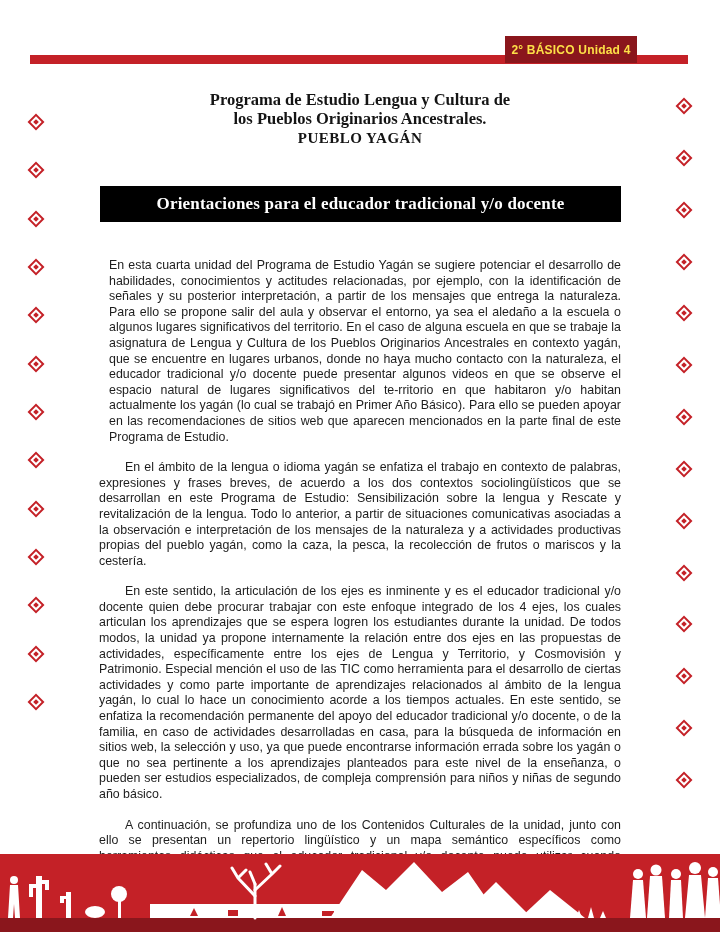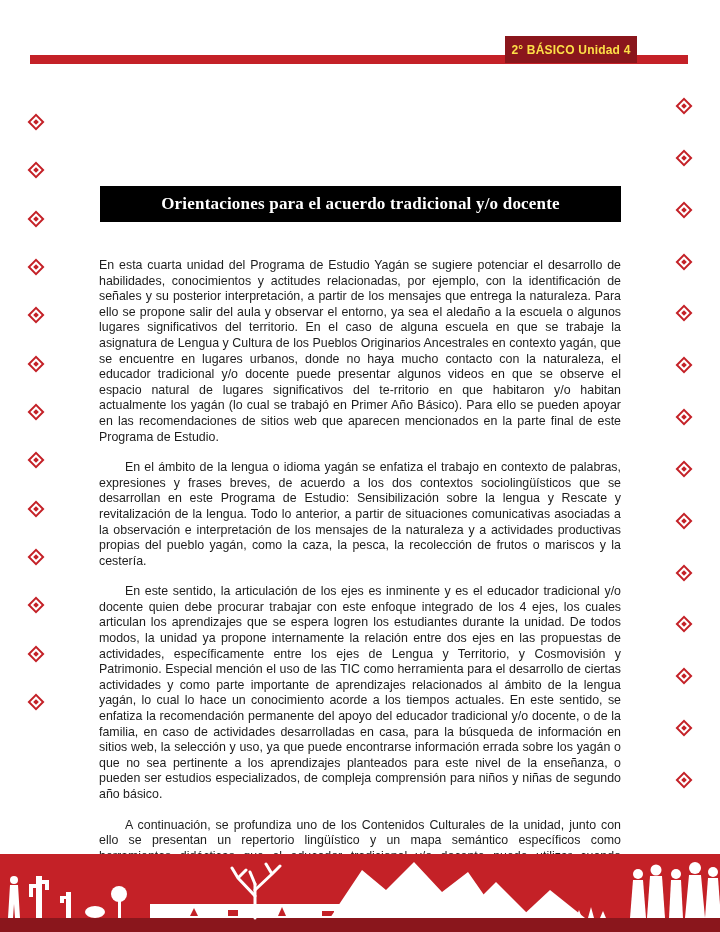--- a/index.html
+++ b/index.html
@@ -35,21 +35,21 @@
     position:absolute;top:186px;left:100px;width:521px;height:36px;background:#000000;
     color:#ffffff;display:flex;align-items:center;justify-content:center;
     font-family:"Liberation Serif",serif;font-weight:bold;font-size:17px;letter-spacing:.2px;
   }
   
   .body-text{
     position:absolute;top:258px;left:99px;width:522px;
     font-size:12.4px;line-height:15.6px;text-align:justify;color:#1d1d1d;
   }
   .body-text p{margin:0 0 15px 0;text-indent:26px;}
-  .body-text p:first-child{text-indent:0;}
+  .body-text p:first-child{text-indent:0;margin-left:10px;}
   
   .footer-art{position:absolute;left:0;bottom:0;width:720px;height:78px;display:block;}
 </style>
 </head>
 <body>
 
 <div class="page">
 
   <div class="top-rule"></div>
   <div class="unit-badge">2° BÁSICO Unidad 4</div>
@@ -79,22 +79,27 @@
       <span class="ornament"></span>
       <span class="ornament"></span>
       <span class="ornament"></span>
       <span class="ornament"></span>
       <span class="ornament"></span>
       <span class="ornament"></span>
       <span class="ornament"></span>
       <span class="ornament"></span>
     </div>
 
+  <div class="doc-title">
+    <div class="t1">Programa de Estudio Lengua y Cultura de</div>
+    <div class="t2">los Pueblos Originarios Ancestrales.</div>
+    <div class="t3">PUEBLO YAGÁN</div>
+  </div>
 
-  <div class="section-banner">Orientaciones para el acuerdo tradicional y/o docente</div>
+  <div class="section-banner">Orientaciones para el educador tradicional y/o docente</div>
 
   <div class="body-text">
     <p>En esta cuarta unidad del Programa de Estudio Yagán se sugiere potenciar el desarrollo de habilidades, conocimientos y actitudes relacionadas, por ejemplo, con la identificación de señales y su posterior interpretación, a partir de los mensajes que entrega la naturaleza. Para ello se propone salir del aula y observar el entorno, ya sea el aledaño a la escuela o algunos lugares significativos del territorio. En el caso de alguna escuela en que se trabaje la asignatura de Lengua y Cultura de los Pueblos Originarios Ancestrales en contexto yagán, que se encuentre en lugares urbanos, donde no haya mucho contacto con la naturaleza, el educador tradicional y/o docente puede presentar algunos videos en que se observe el espacio natural de lugares significativos del te-rritorio en que habitaron y/o habitan actualmente los yagán (lo cual se trabajó en Primer Año Básico). Para ello se pueden apoyar en las recomendaciones de sitios web que aparecen mencionados en la parte final de este Programa de Estudio.</p>
     <p>En el ámbito de la lengua o idioma yagán se enfatiza el trabajo en contexto de palabras, expresiones y frases breves, de acuerdo a los dos contextos sociolingüísticos que se desarrollan en este Programa de Estudio: Sensibilización sobre la lengua y Rescate y revitalización de la lengua. Todo lo anterior, a partir de situaciones comunicativas asociadas a la observación e interpretación de los mensajes de la naturaleza y a actividades productivas propias del pueblo yagán, como la caza, la pesca, la recolección de frutos o mariscos y la cestería.</p>
     <p>En este sentido, la articulación de los ejes es inminente y es el educador tradicional y/o docente quien debe procurar trabajar con este enfoque integrado de los 4 ejes, los cuales articulan los aprendizajes que se espera logren los estudiantes durante la unidad. De todos modos, la unidad ya propone internamente la relación entre dos ejes en las propuestas de actividades, específicamente entre los ejes de Lengua y Territorio, y Cosmovisión y Patrimonio. Especial mención el uso de las TIC como herramienta para el desarrollo de ciertas actividades y como parte importante de aprendizajes relacionados al ámbito de la lengua yagán, lo cual lo hace un conocimiento acorde a los tiempos actuales. En este sentido, se enfatiza la recomendación permanente del apoyo del educador tradicional y/o docente, o de la familia, en caso de actividades desarrolladas en casa, para la búsqueda de información en sitios web, la selección y uso, ya que puede encontrarse información errada sobre los yagán o que no sea pertinente a los aprendizajes planteados para este nivel de la enseñanza, o pueden ser estudios especializados, de compleja comprensión para niños y niñas de segundo año básico.</p>
     <p>A continuación, se profundiza uno de los Contenidos Culturales de la unidad, junto con ello se presentan un repertorio lingüístico y un mapa semántico específicos como herramientas didácticas que el educador tradicional y/o docente puede utilizar cuando considere necesario en</p>
   </div>
 
   <svg class="footer-art" viewBox="0 0 720 78" preserveAspectRatio="none" aria-hidden="true">
     <rect x="0" y="0" width="720" height="64" fill="#c42127"></rect>

